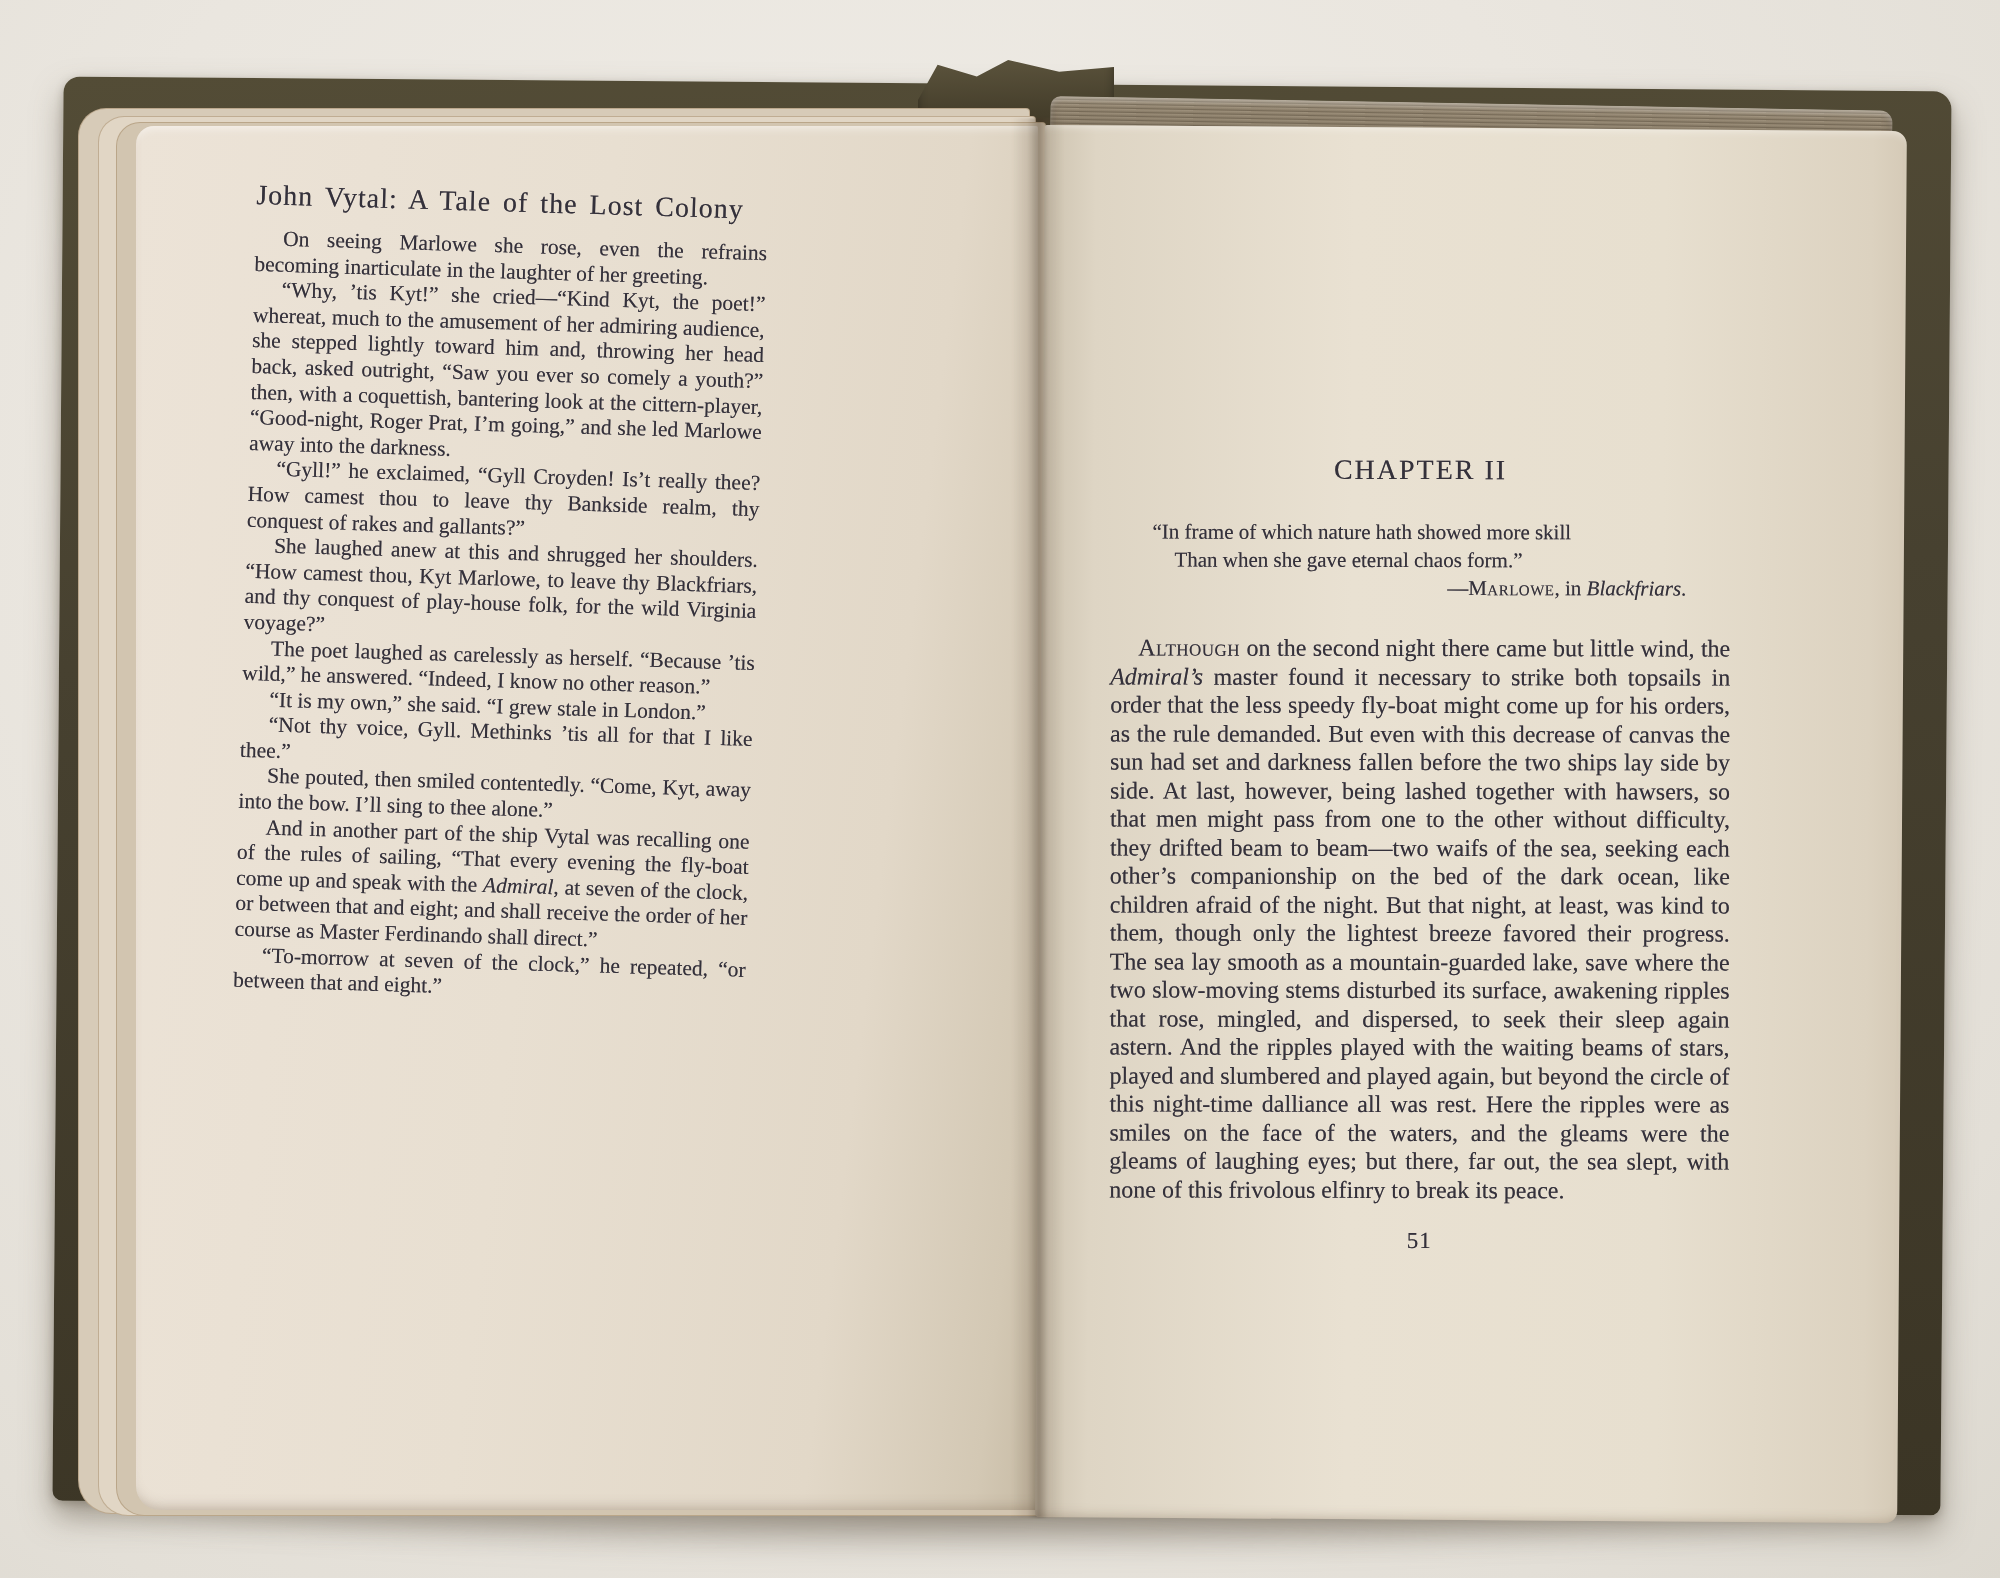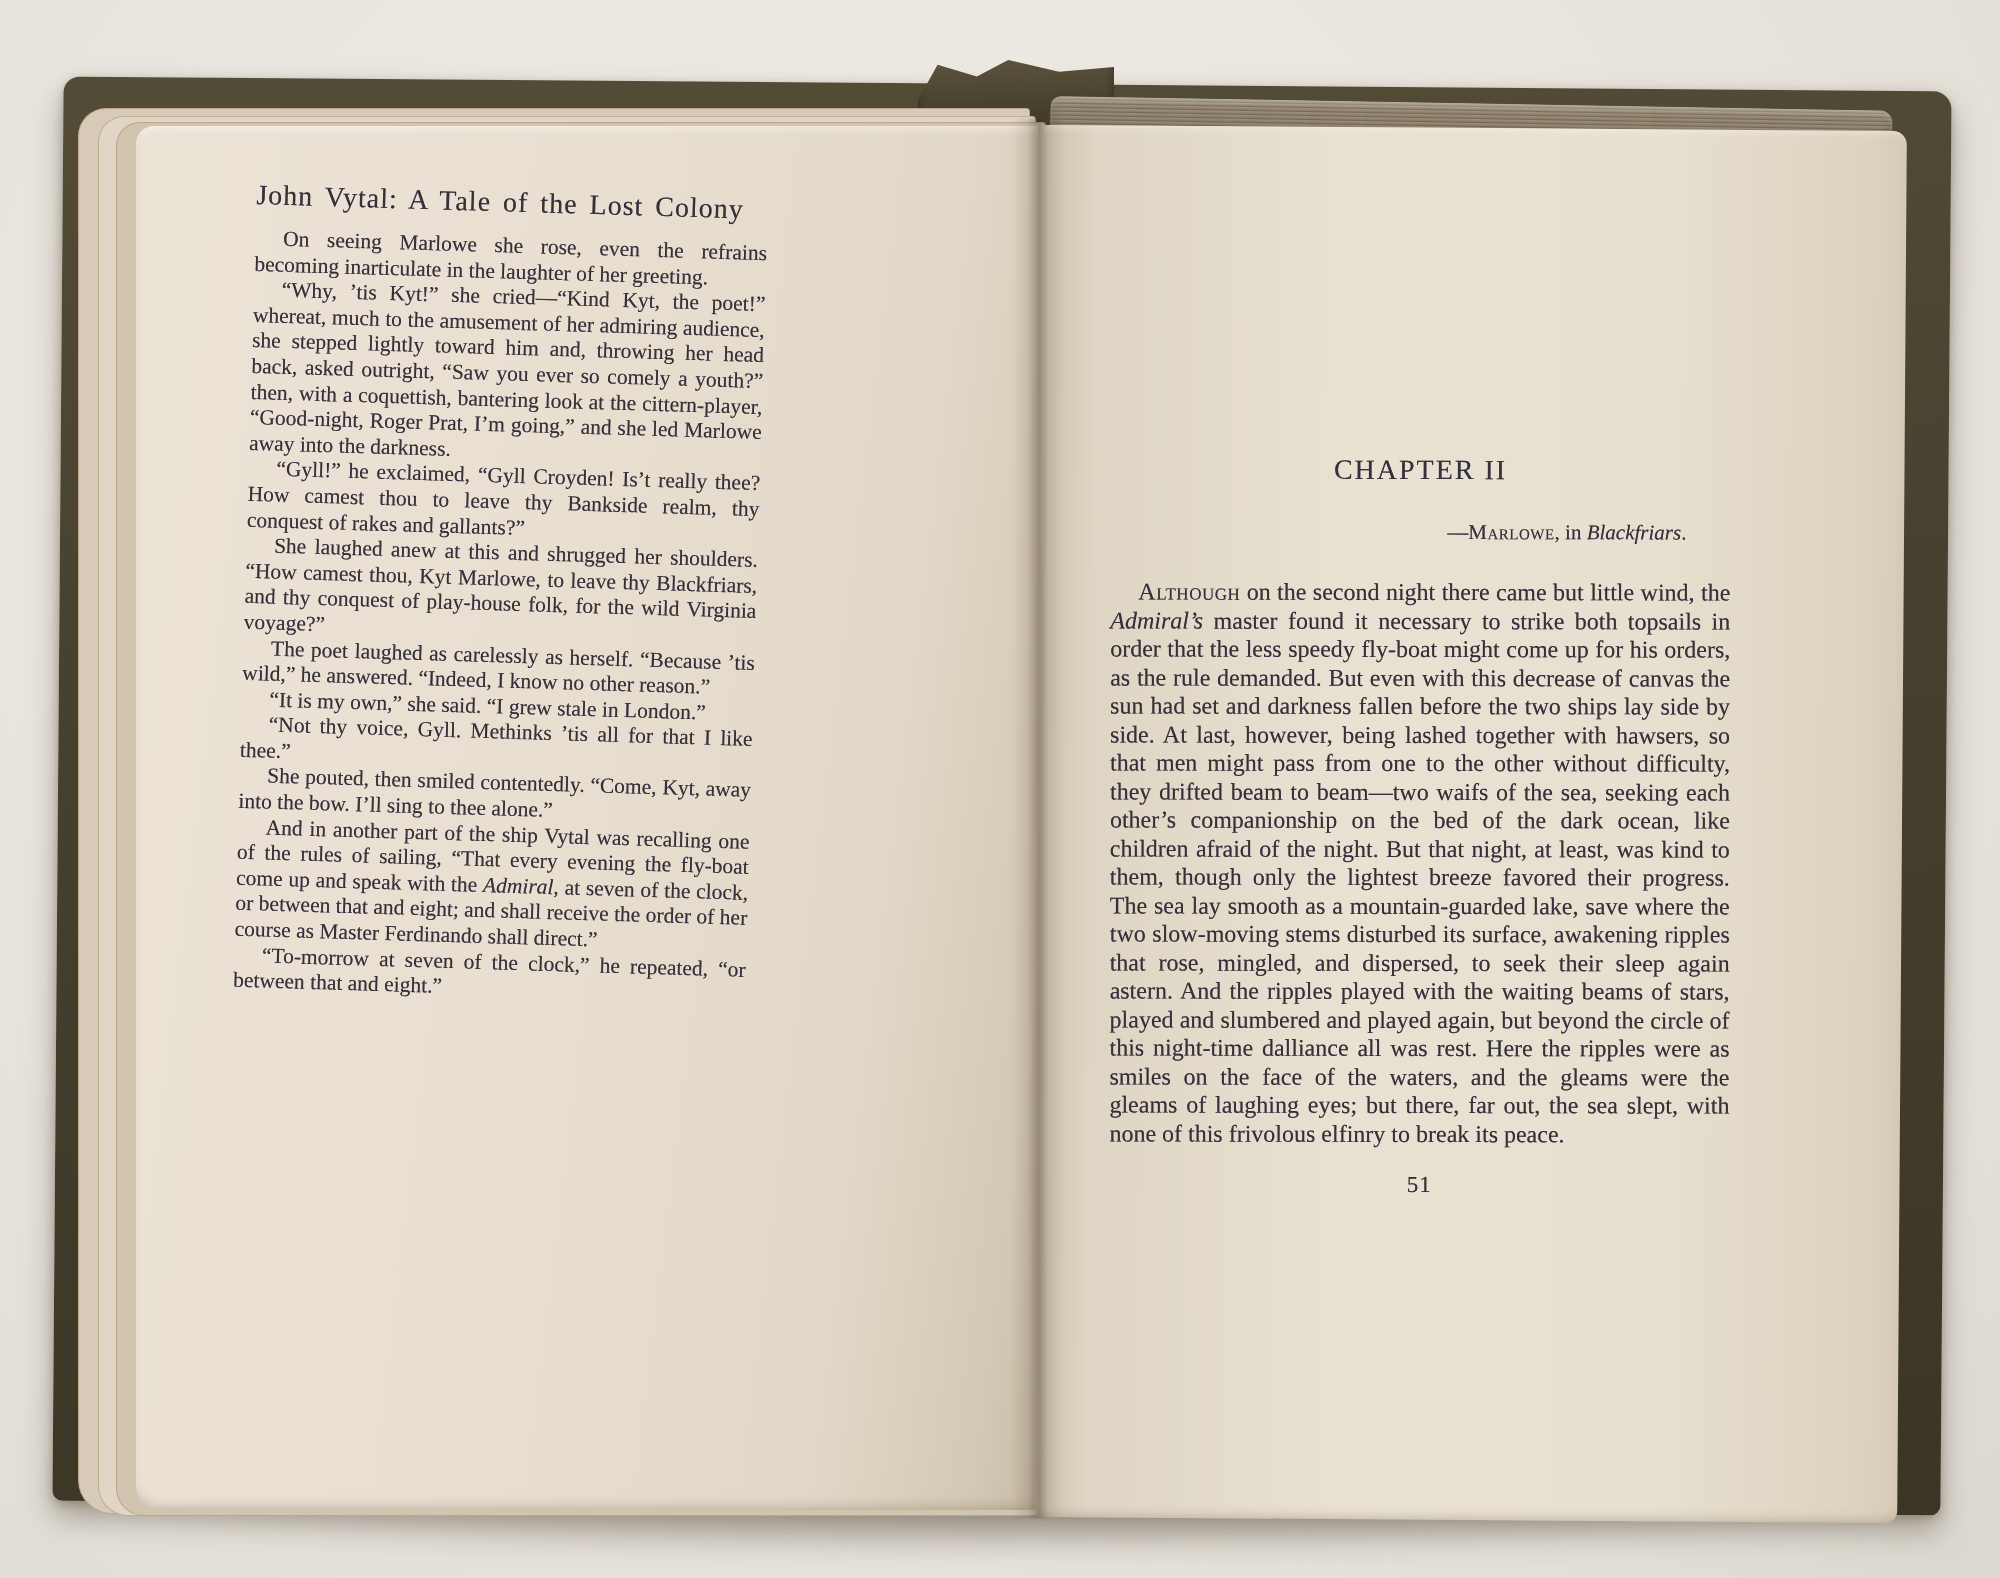--- a/index.html
+++ b/index.html
@@ -127,20 +127,22 @@
             <p class="para">“To-morrow at seven of the clock,” he repeated, “or between that and eight.”</p>
           </div>
       </div>
     </div>
 
     <div class="page page-right">
 
       <div class="right-text ink">
         <div class="chapter-heading">CHAPTER II</div>
         <div class="epigraph">
+          <div class="ep-line">“In frame of which nature hath showed more skill</div>
+          <div class="ep-line ep-line2">Than when she gave eternal chaos form.”</div>
           <div class="ep-attr">—<span class="sc">Marlowe</span>, in <i>Blackfriars</i>.</div>
         </div>
         <div class="right-body">
             <p class="para"><span class="sc">Although</span> on the second night there came but little wind, the <i>Admiral’s</i> master found it necessary to strike both topsails in order that the less speedy fly-boat might come up for his orders, as the rule demanded.  But even with this decrease of canvas the sun had set and darkness fallen before the two ships lay side by side.  At last, however, being lashed together with hawsers, so that men might pass from one to the other without difficulty, they drifted beam to beam—two waifs of the sea, seeking each other’s companionship on the bed of the dark ocean, like children afraid of the night.  But that night, at least, was kind to them, though only the lightest breeze favored their progress.  The sea lay smooth as a mountain-guarded lake, save where the two slow-moving stems disturbed its surface, awakening ripples that rose, mingled, and dispersed, to seek their sleep again astern.  And the ripples played with the waiting beams of stars, played and slumbered and played again, but beyond the circle of this night-time dalliance all was rest.  Here the ripples were as smiles on the face of the waters, and the gleams were the gleams of laughing eyes; but there, far out, the sea slept, with none of this frivolous elfinry to break its peace.</p>
           </div>
         <div class="folio">51</div>
       </div>
     </div>
 
     <div class="gutter"></div>

